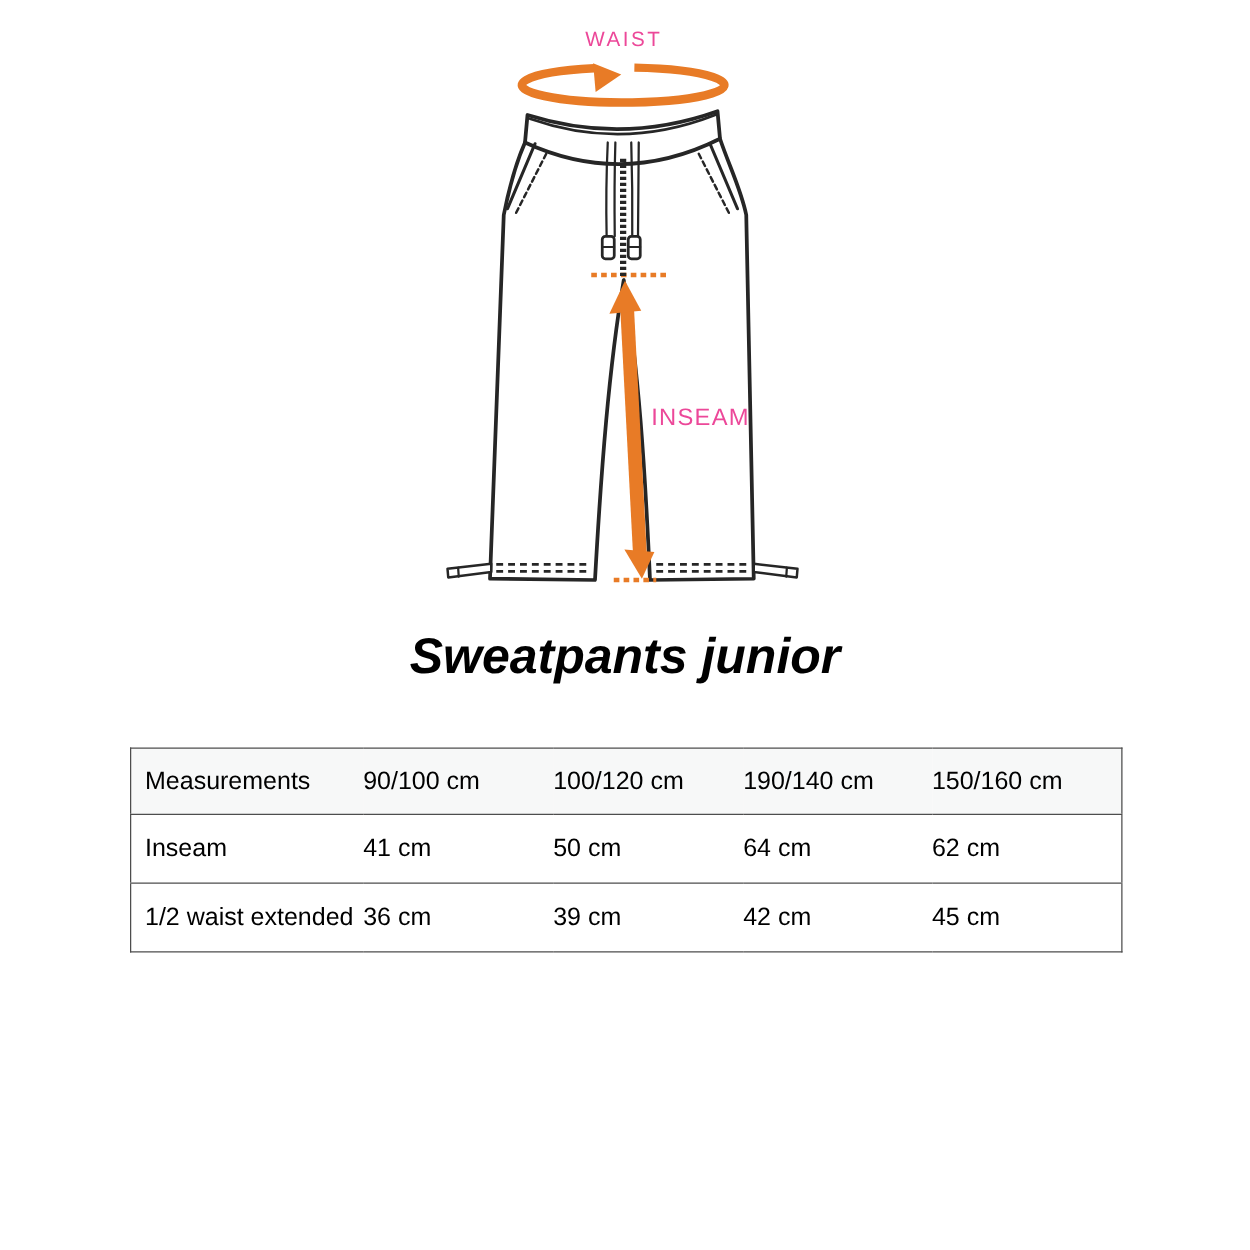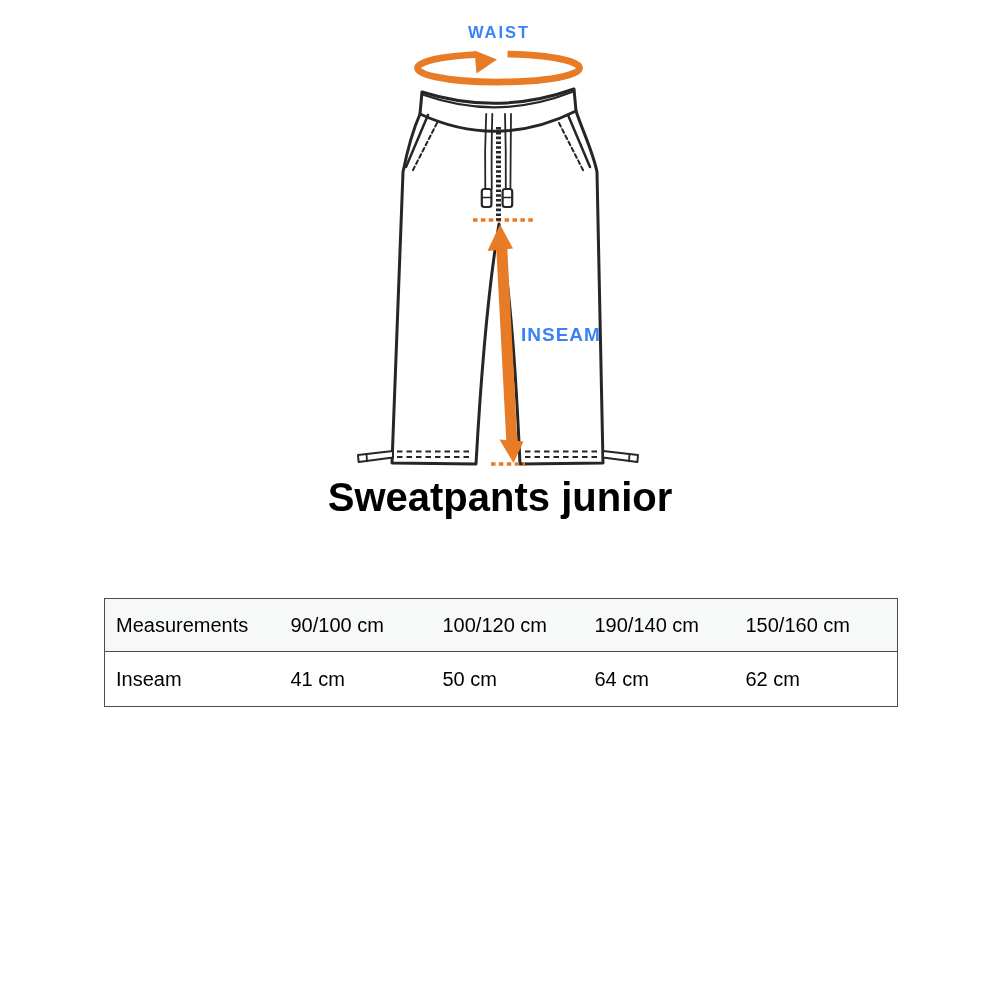--- a/index.html
+++ b/index.html
@@ -9,41 +9,42 @@
     position: relative;
     width: 1000px;
     height: 1000px;
     background: #ffffff;
     overflow: hidden;
   }
   .diagram { position: absolute; left: 0; top: 0; width: 1000px; height: 500px; }
   .diagram svg { position: absolute; left: 0; top: 0; }
   .measure-label {
     position: absolute;
-    font-weight: bold;
-    color: #3b82f6;
+    font-weight: normal;
+    color: #ec4899;
   }
   .waist-label {
     left: 399px; top: 23px; width: 200px;
     text-align: center;
     font-size: 16.5px;
     letter-spacing: 2px;
   }
   .inseam-label {
     left: 521px; top: 324px;
     font-size: 19px;
     letter-spacing: 1px;
   }
   .title {
     position: absolute;
-    left: 0; top: 475px; width: 1000px;
+    left: 0; top: 503px; width: 1000px;
     text-align: center;
     font-size: 40px;
     font-weight: bold;
     color: #000000;
+    font-style: italic;
   }
   table.size-table {
     position: absolute;
     left: 104px; top: 598px;
     width: 793px;
     border-collapse: collapse;
     table-layout: fixed;
     font-size: 20px;
     color: #000000;
     border: 1px solid #4d4d4d;
@@ -163,16 +164,23 @@
       </tr>
     </thead>
     <tbody>
       <tr>
         <td>Inseam</td>
         <td>41 cm</td>
         <td>50 cm</td>
         <td>64 cm</td>
         <td>62 cm</td>
       </tr>
+      <tr>
+        <td>1/2 waist extended</td>
+        <td>36 cm</td>
+        <td>39 cm</td>
+        <td>42 cm</td>
+        <td>45 cm</td>
+      </tr>
     </tbody>
   </table>
 
 </div>
 
 </body></html>

